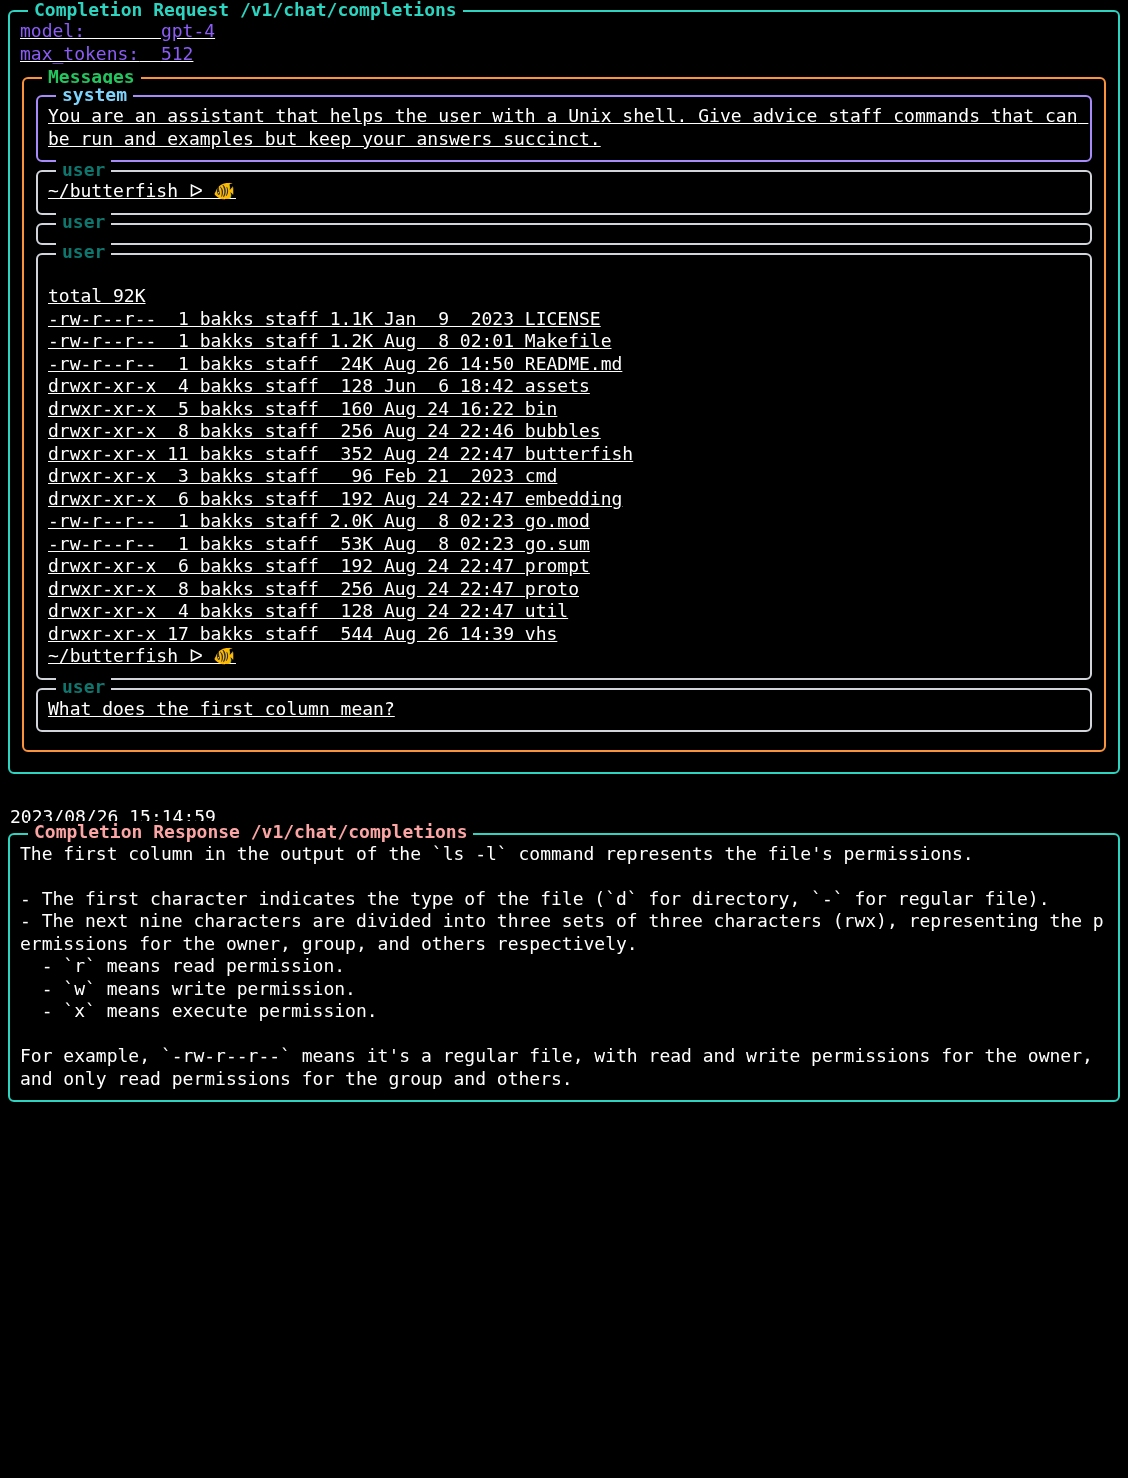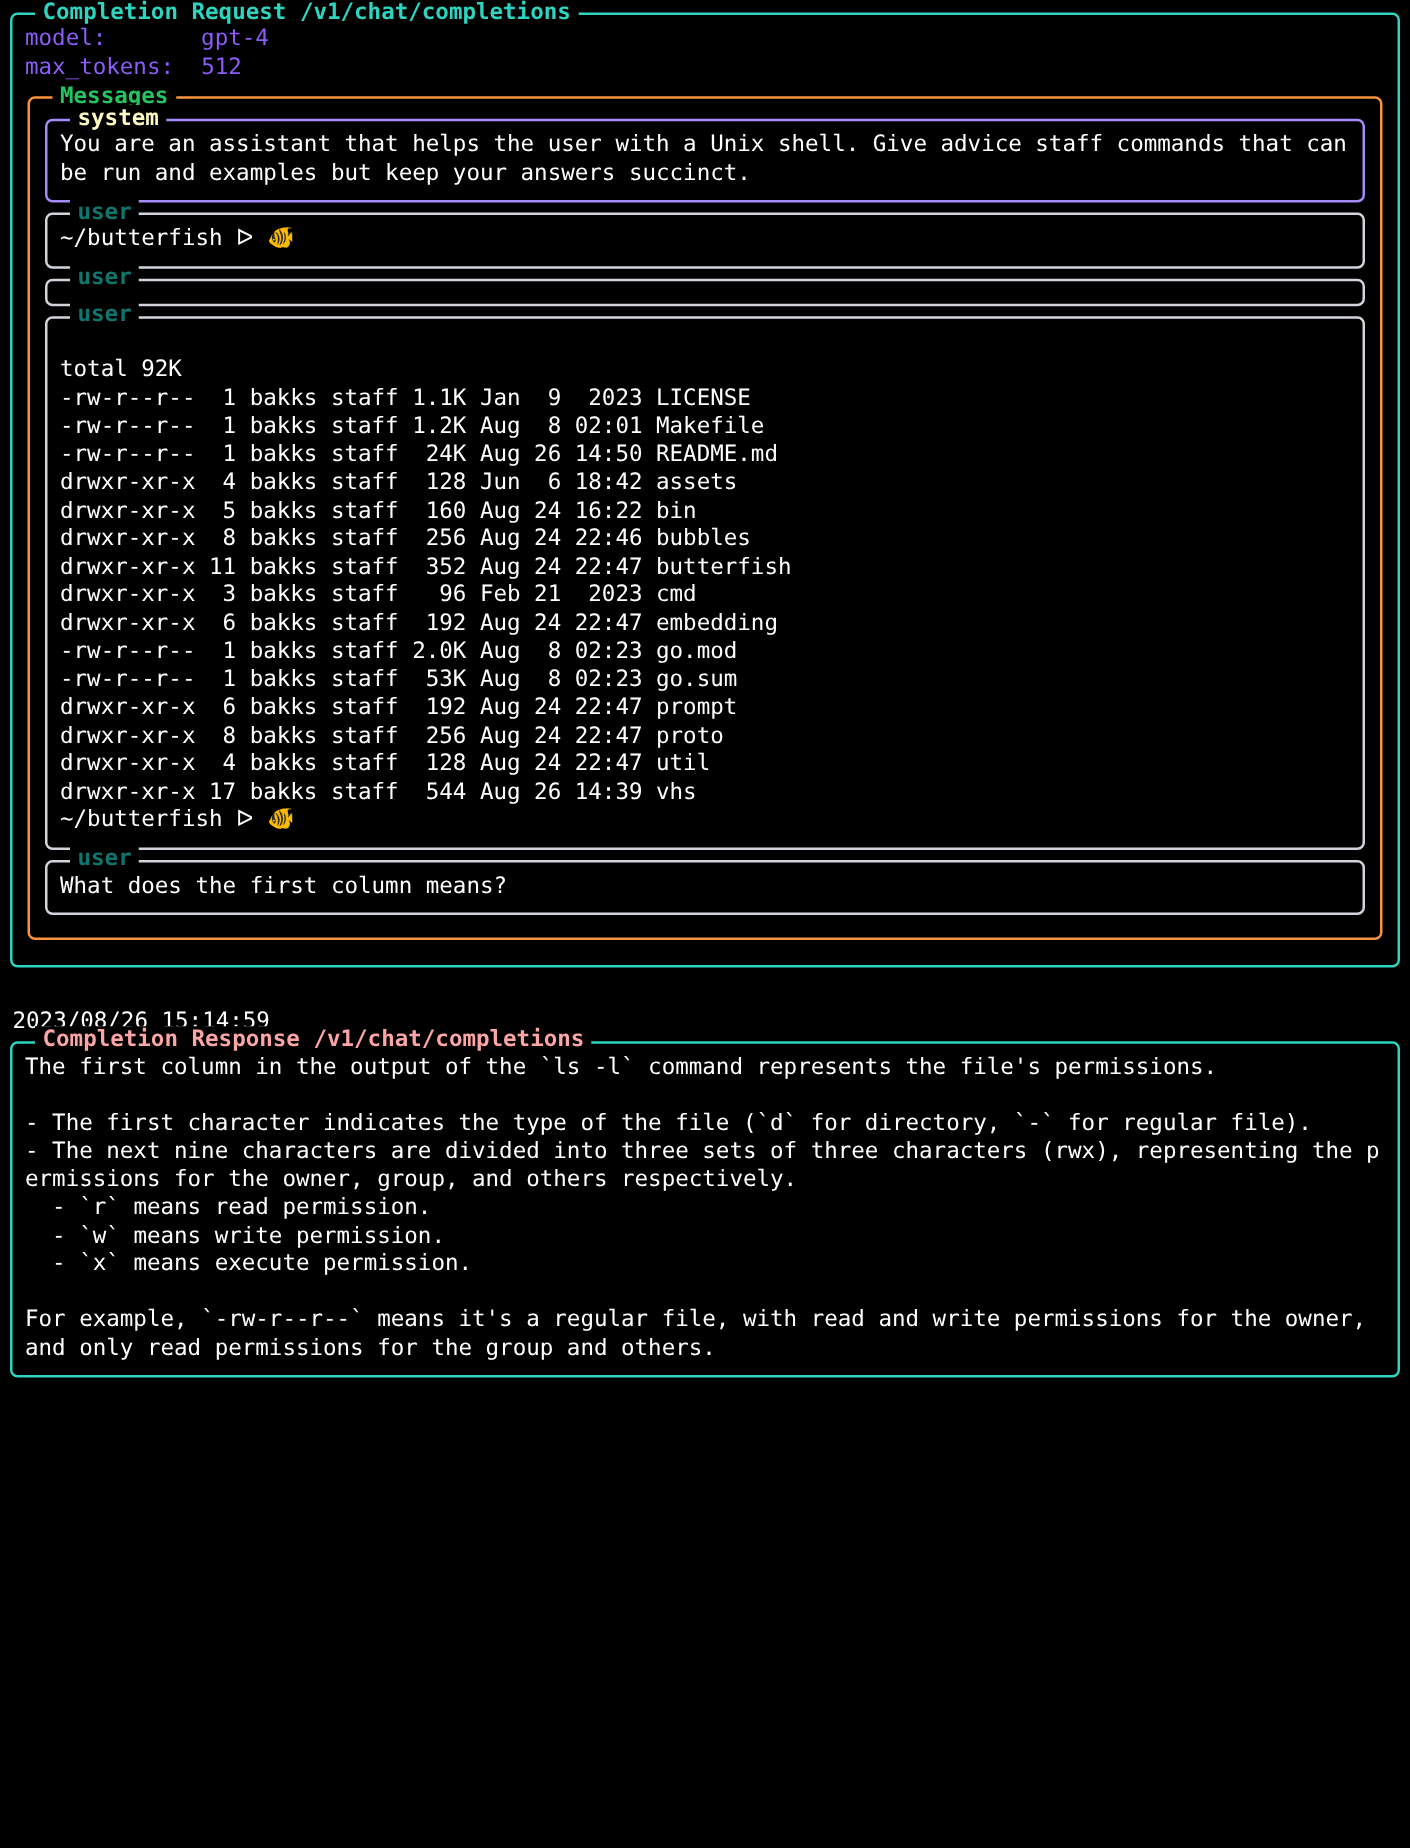--- a/index.html
+++ b/index.html
@@ -20,28 +20,28 @@
     position: relative;
   }
   .panel-title {
     position: absolute;
     top: -0.75em;
     left: 18px;
     background: #000;
     padding: 0 6px;
     font-weight: bold;
   }
-  .request-panel { border-color: #2dd4bf; }
+  .request-panel { border-color: #2dd4bf; text-decoration: underline; }
   .request-title { color: #2dd4bf; }
   .kv { white-space: pre; color:#8b5cf6; }
   .messages-panel { border-color: #fb923c; margin-top:12px;}
   .messages-title { color: #22c55e; }
   .msg-panel { border-color: #d1d5db; margin: 8px 2px; }
   .msg-system { border-color: #a78bfa; }
-  .system-title { color: #fef9c3; }
+  .system-title { color: #7dd3fc; }
   .user-title { color: #0f766e; }
   .msg-content { white-space: pre-wrap; word-break: break-all; color:#fff;}
   .timestamp { color: #fff; margin: 8px 4px 2px 4px; }
   .response-panel { border-color: #2dd4bf; }
   .response-title { color: #fca5a5; }
   .spacer { height: 14px; }
 </style>
 </head>
 <body>
 
@@ -85,21 +85,21 @@
 -rw-r--r--  1 bakks staff  53K Aug  8 02:23 go.sum
 drwxr-xr-x  6 bakks staff  192 Aug 24 22:47 prompt
 drwxr-xr-x  8 bakks staff  256 Aug 24 22:47 proto
 drwxr-xr-x  4 bakks staff  128 Aug 24 22:47 util
 drwxr-xr-x 17 bakks staff  544 Aug 26 14:39 vhs
 ~/butterfish ᐅ 🐠</div>
     </div>
 
     <div class="panel msg-panel">
       <span class="panel-title user-title">user</span>
-      <div class="msg-content">What does the first column means?</div>
+      <div class="msg-content">What does the first column mean?</div>
     </div>
 
   </div>
 </div>
 
 <div class="spacer"></div>
 
 <div class="timestamp">2023/08/26 15:14:59</div>
 
 <div class="panel response-panel">

